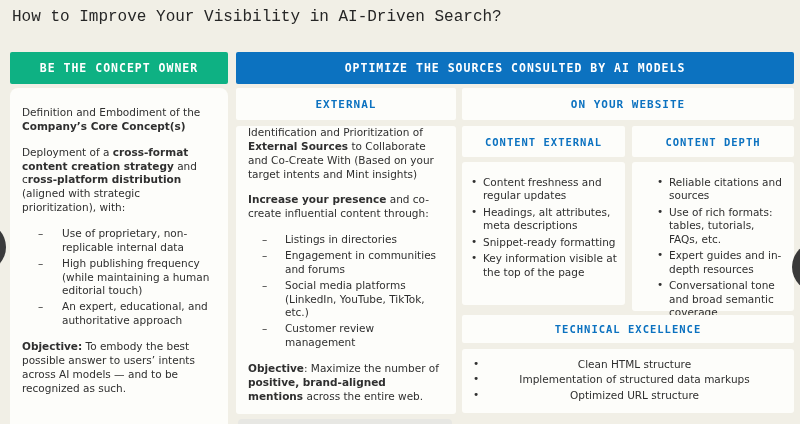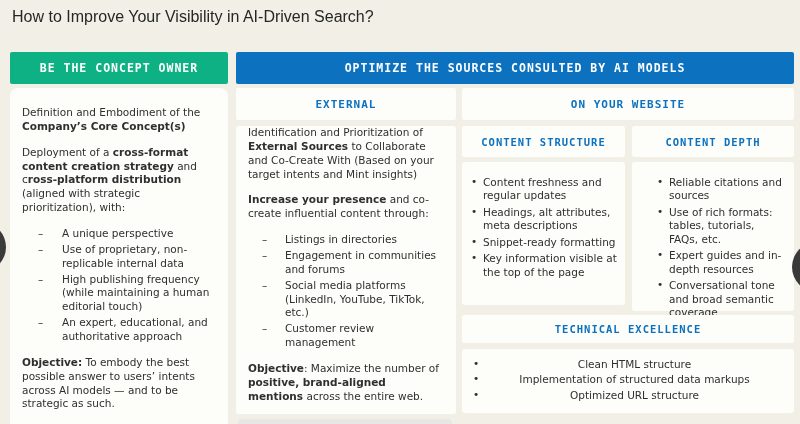--- a/index.html
+++ b/index.html
@@ -6,21 +6,21 @@
   body{
     width:800px;height:424px;
     background:var(--bg,#f1efe6);
     font-family:"DejaVu Sans",sans-serif;
     overflow:hidden;position:relative;
   }
   .stage{position:absolute;inset:0;overflow:hidden;}
 
   .title{
     position:absolute;left:12px;top:8px;margin:0;
-    font-family:Liberation Sans, sans-serif;
+    font-family:Liberation Mono, monospace;
     font-size:16px;font-weight:500;color:#262626;letter-spacing:0px;
     white-space:nowrap;
     text-align:center;
   }
 
   .hdr{
     position:absolute;display:flex;align-items:center;justify-content:center;
     font-family:"DejaVu Sans Mono",monospace;font-weight:bold;
     letter-spacing:1px;border-radius:2px;text-align:right;white-space:nowrap;
   }
@@ -79,44 +79,43 @@
 
   <h1 class="title">How to Improve Your Visibility in AI-Driven Search?</h1>
 
   <div class="hdr top green">BE THE CONCEPT OWNER</div>
   <div class="hdr top blue">OPTIMIZE THE SOURCES CONSULTED BY AI MODELS</div>
 
   <div class="card owner">
     <p><span>Definition and Embodiment of the </span><span class="b">Company’s Core Concept(s)</span></p>
     <p><span>Deployment of a </span><span class="b">cross-format content creation strategy</span><span> and c</span><span class="b">ross-platform distribution</span><span> (aligned with strategic prioritization), with:</span></p>
     <ul class="dash">
-        <li>A unique perspective</li>
         <li>Use of proprietary, non-replicable internal data</li>
         <li>High publishing frequency (while maintaining a human editorial touch)</li>
         <li>An expert, educational, and authoritative approach</li>
       </ul>
-    <p class="obj"><span class="b">Objective:</span><span> To embody the best possible answer to users’ intents across AI models — and to be strategic as such.</span></p>
+    <p class="obj"><span class="b">Objective:</span><span> To embody the best possible answer to users’ intents across AI models — and to be recognized as such.</span></p>
   </div>
 
   <div class="hdr sub external">EXTERNAL</div>
   <div class="card external-body">
     <p><span>Identification and Prioritization of </span><span class="b">External Sources</span><span> to Collaborate and Co-Create With (Based on your target intents and Mint insights)</span></p>
     <p><span class="b">Increase your presence</span><span> and co-create influential content through:</span></p>
     <ul class="dash">
         <li>Listings in directories</li>
         <li>Engagement in communities and forums</li>
         <li>Social media platforms (LinkedIn, YouTube, TikTok, etc.)</li>
         <li>Customer review management</li>
       </ul>
     <p class="obj"><span class="b">Objective</span><span>: Maximize the number of </span><span class="b">positive, brand-aligned mentions</span><span> across the entire web.</span></p>
   </div>
 
   <div class="hdr sub onweb">ON YOUR WEBSITE</div>
 
-  <div class="hdr sub cs">CONTENT STRUCTURE</div>
+  <div class="hdr sub cs">CONTENT EXTERNAL</div>
   <div class="hdr sub cd">CONTENT DEPTH</div>
 
   <div class="card cs-body">
     <ul class="dot">
         <li>Content freshness and regular updates</li>
         <li>Headings, alt attributes, meta descriptions</li>
         <li>Snippet-ready formatting</li>
         <li>Key information visible at the top of the page</li>
       </ul>
   </div>

